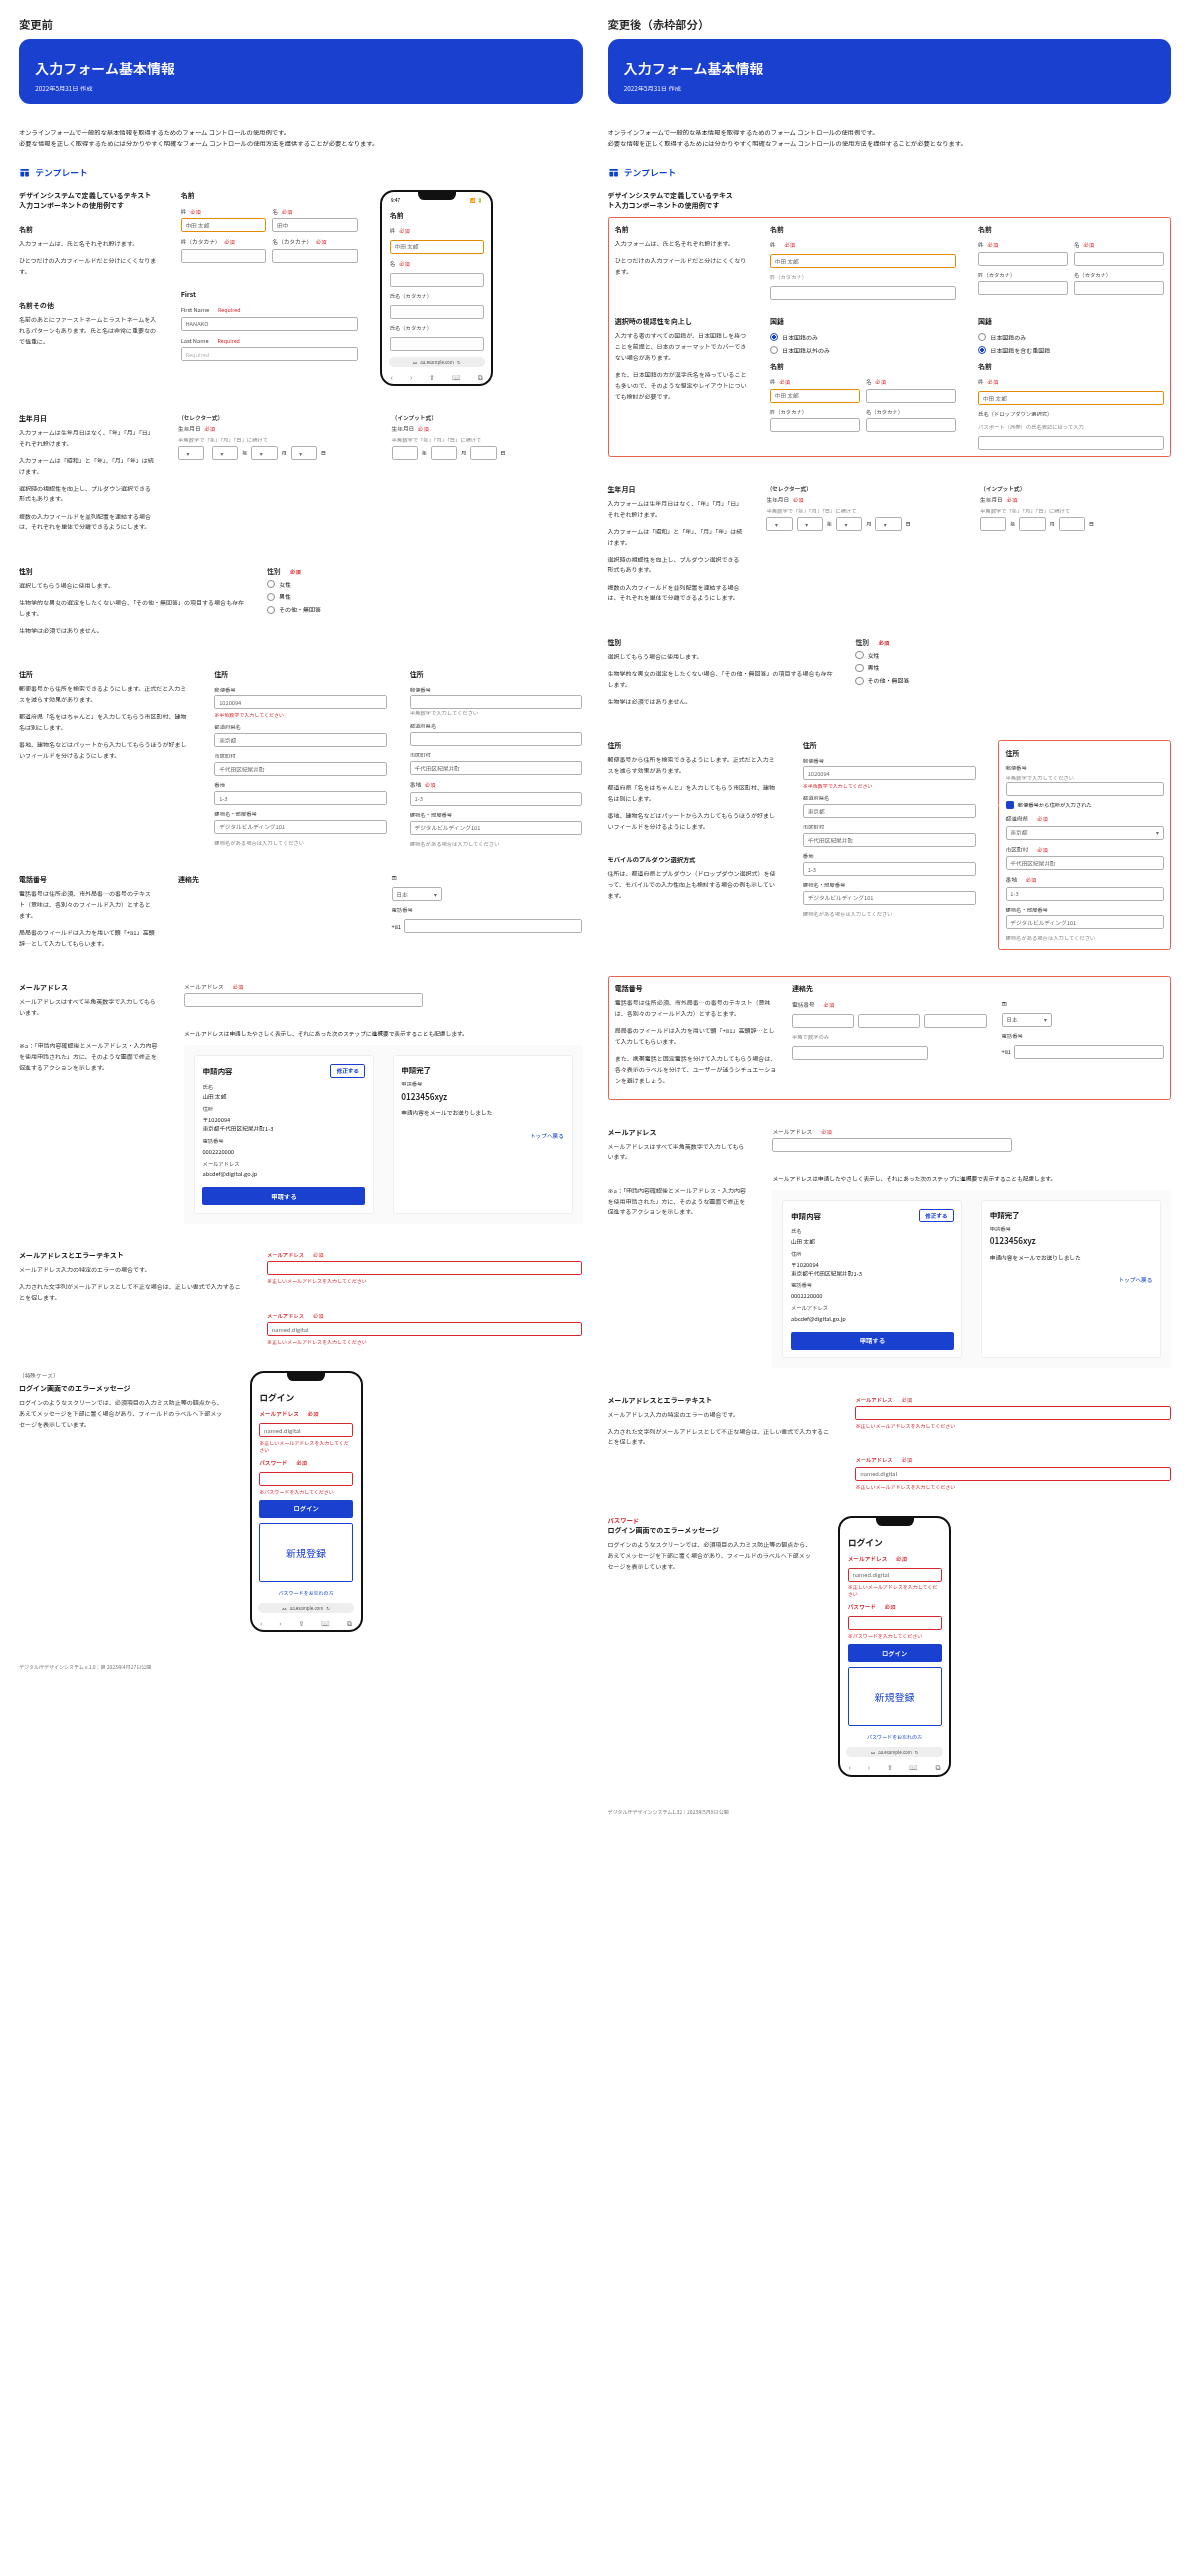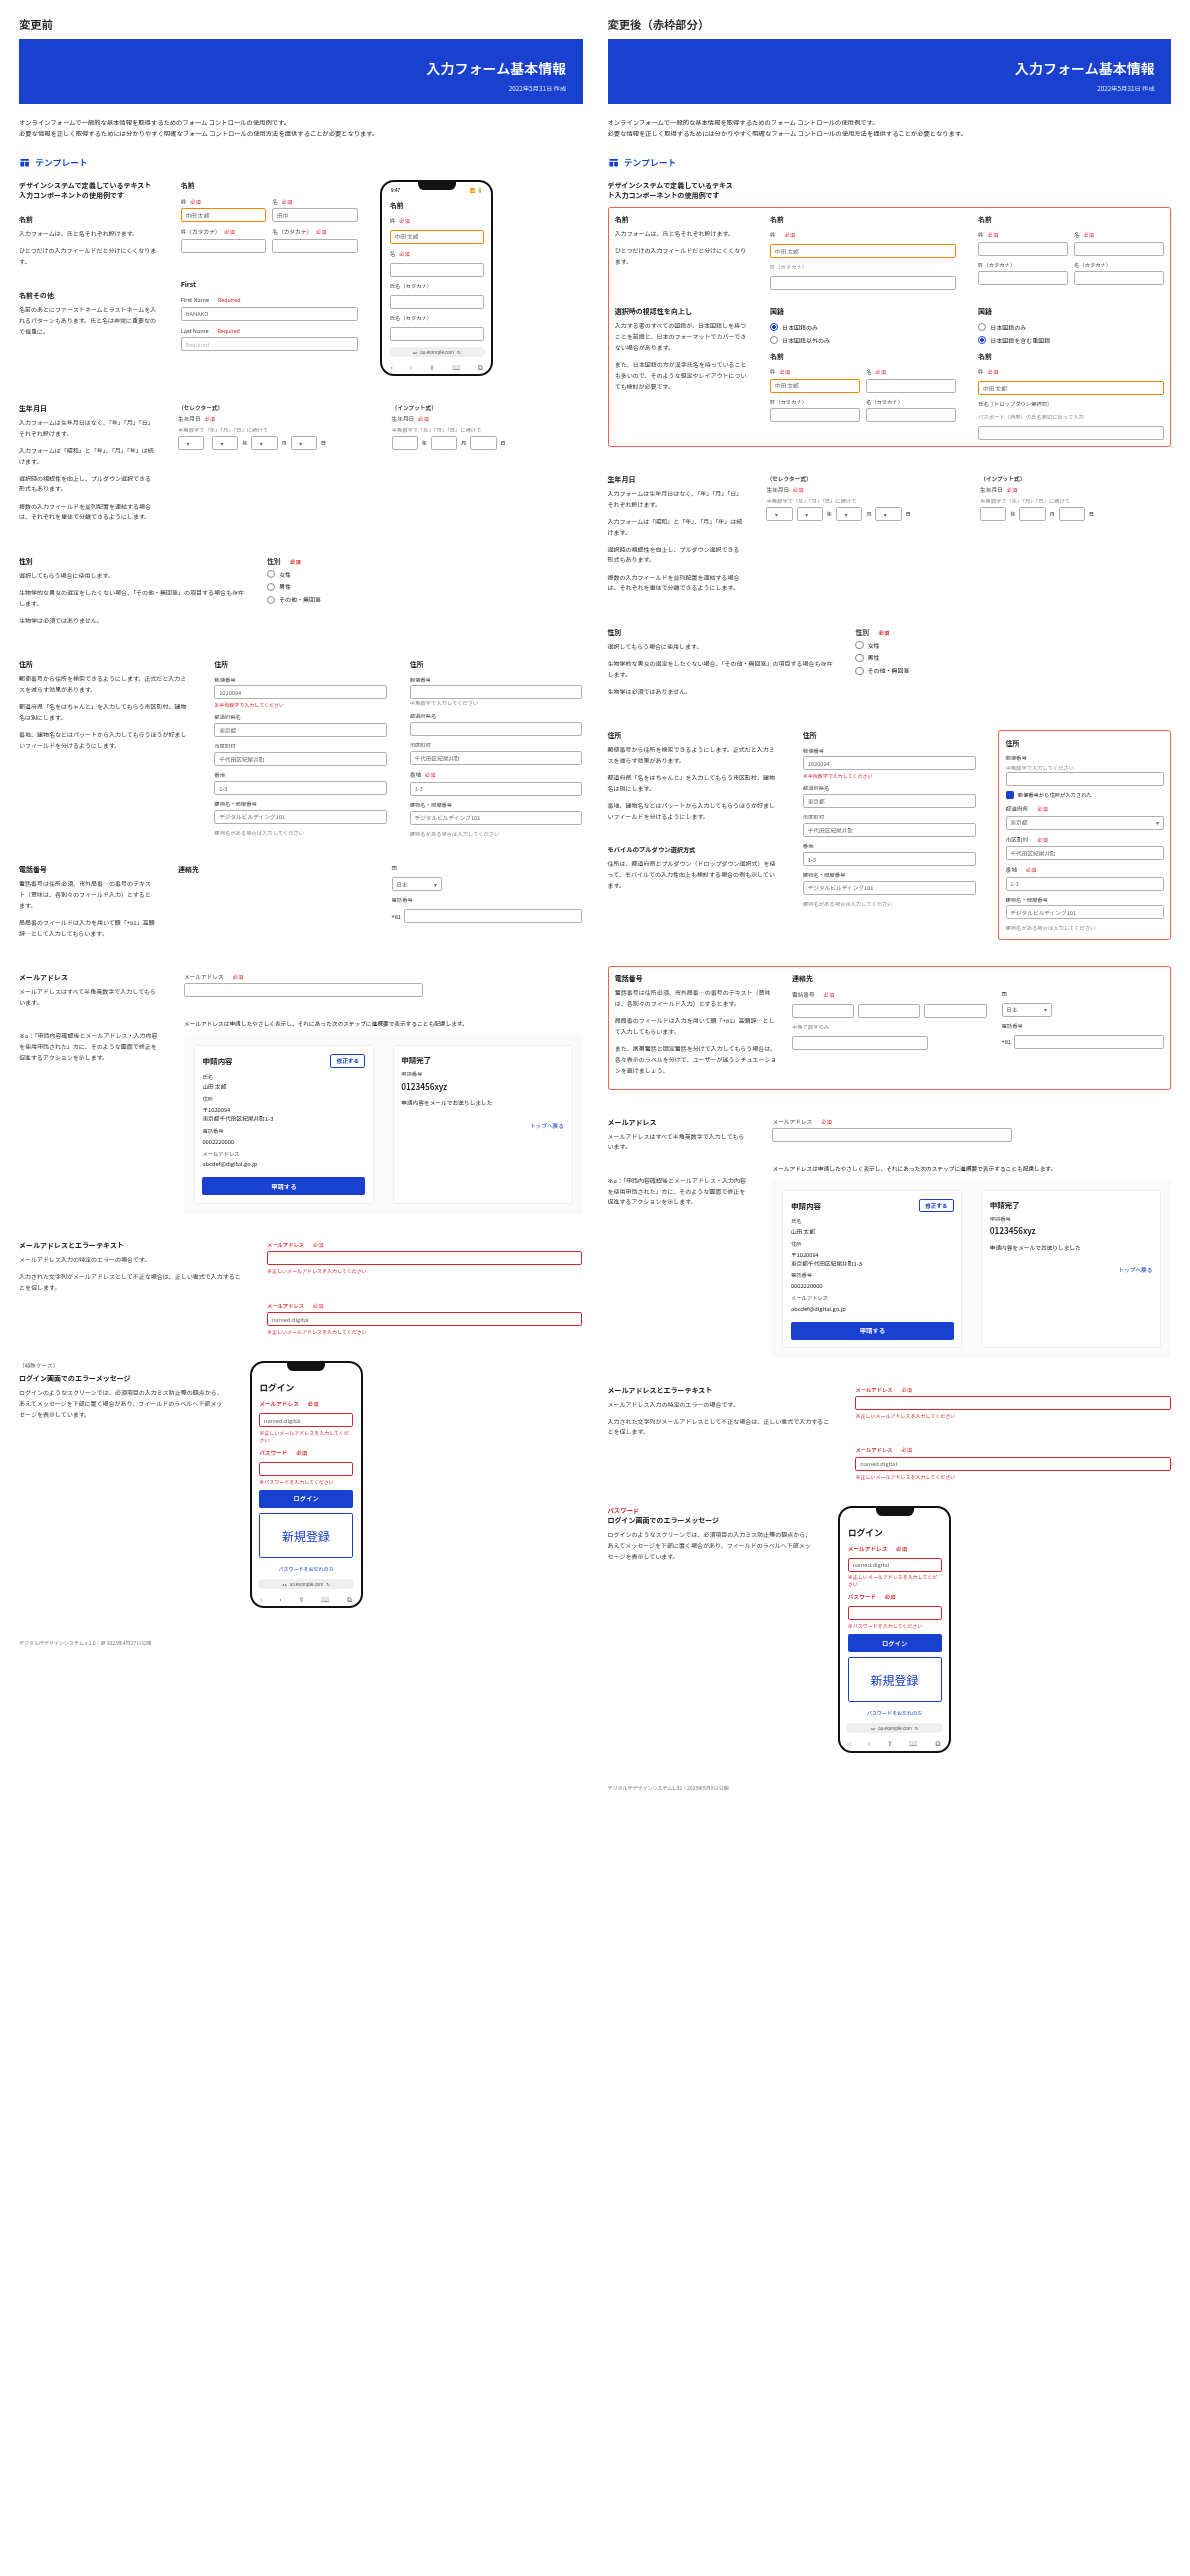--- a/index.html
+++ b/index.html
@@ -32,24 +32,23 @@
   .col-title {
     font-size: 11.3px;
     font-weight: 600;
     margin: 3.8px 0 6.3px;
   }
 
   
   .hero {
     background: var(--blue);
     color: #fff;
-    border-radius: 0;
+    border-radius: 11px;
     padding: 14px 16.3px 11.3px;
-    margin-bottom: 14px;
-    text-align: right;
+    margin-bottom: 24px;
   }
   .hero h1 { font-size: 14px; font-weight: 600; margin: 5px 0 6.3px; }
   .hero .date { font-size: 6.3px; opacity: .9; }
 
   .intro { font-size: 6.3px; line-height: 1.7; margin-bottom: 16.3px; }
 
   .sec-title {
     color: var(--blue-text);
     font-size: 8.8px;
     font-weight: 600;
@@ -150,21 +149,21 @@
   .dob-row .select, .dob-row .input { width:26.4px; }
   .dob-row .unit { font-size:5.3px; }
 
   .two-col { display:grid; grid-template-columns: 1fr 1fr; gap: 19px; }
 
   .bg-panel { background:#fafafa; padding:10px;border-radius:2.5px; }
 
   .footer { font-size: 5px; color:#777; margin-top: 31px; }
 
   .phone-login .btn-solid { background: var(--blue); margin:5px 0; }
-  .phone-login .btn-out2 { border:0.6px solid var(--blue); color:var(--blue); text-align:center; padding:13px 0; font-size:12px;border-radius:1.9px; }
+  .phone-login .btn-out2 { border:0.6px solid var(--blue); color:var(--blue); text-align:center; padding:21px 0; font-size:10px;border-radius:1.9px; }
 
   .three-col{display:grid;grid-template-columns:1fr 1fr 1fr;gap:3.8px;}
 </style>
 </head>
 <body>
 
 <div class="wrap">
 
   <div class="col">
     <div class="col-title">変更前</div>

